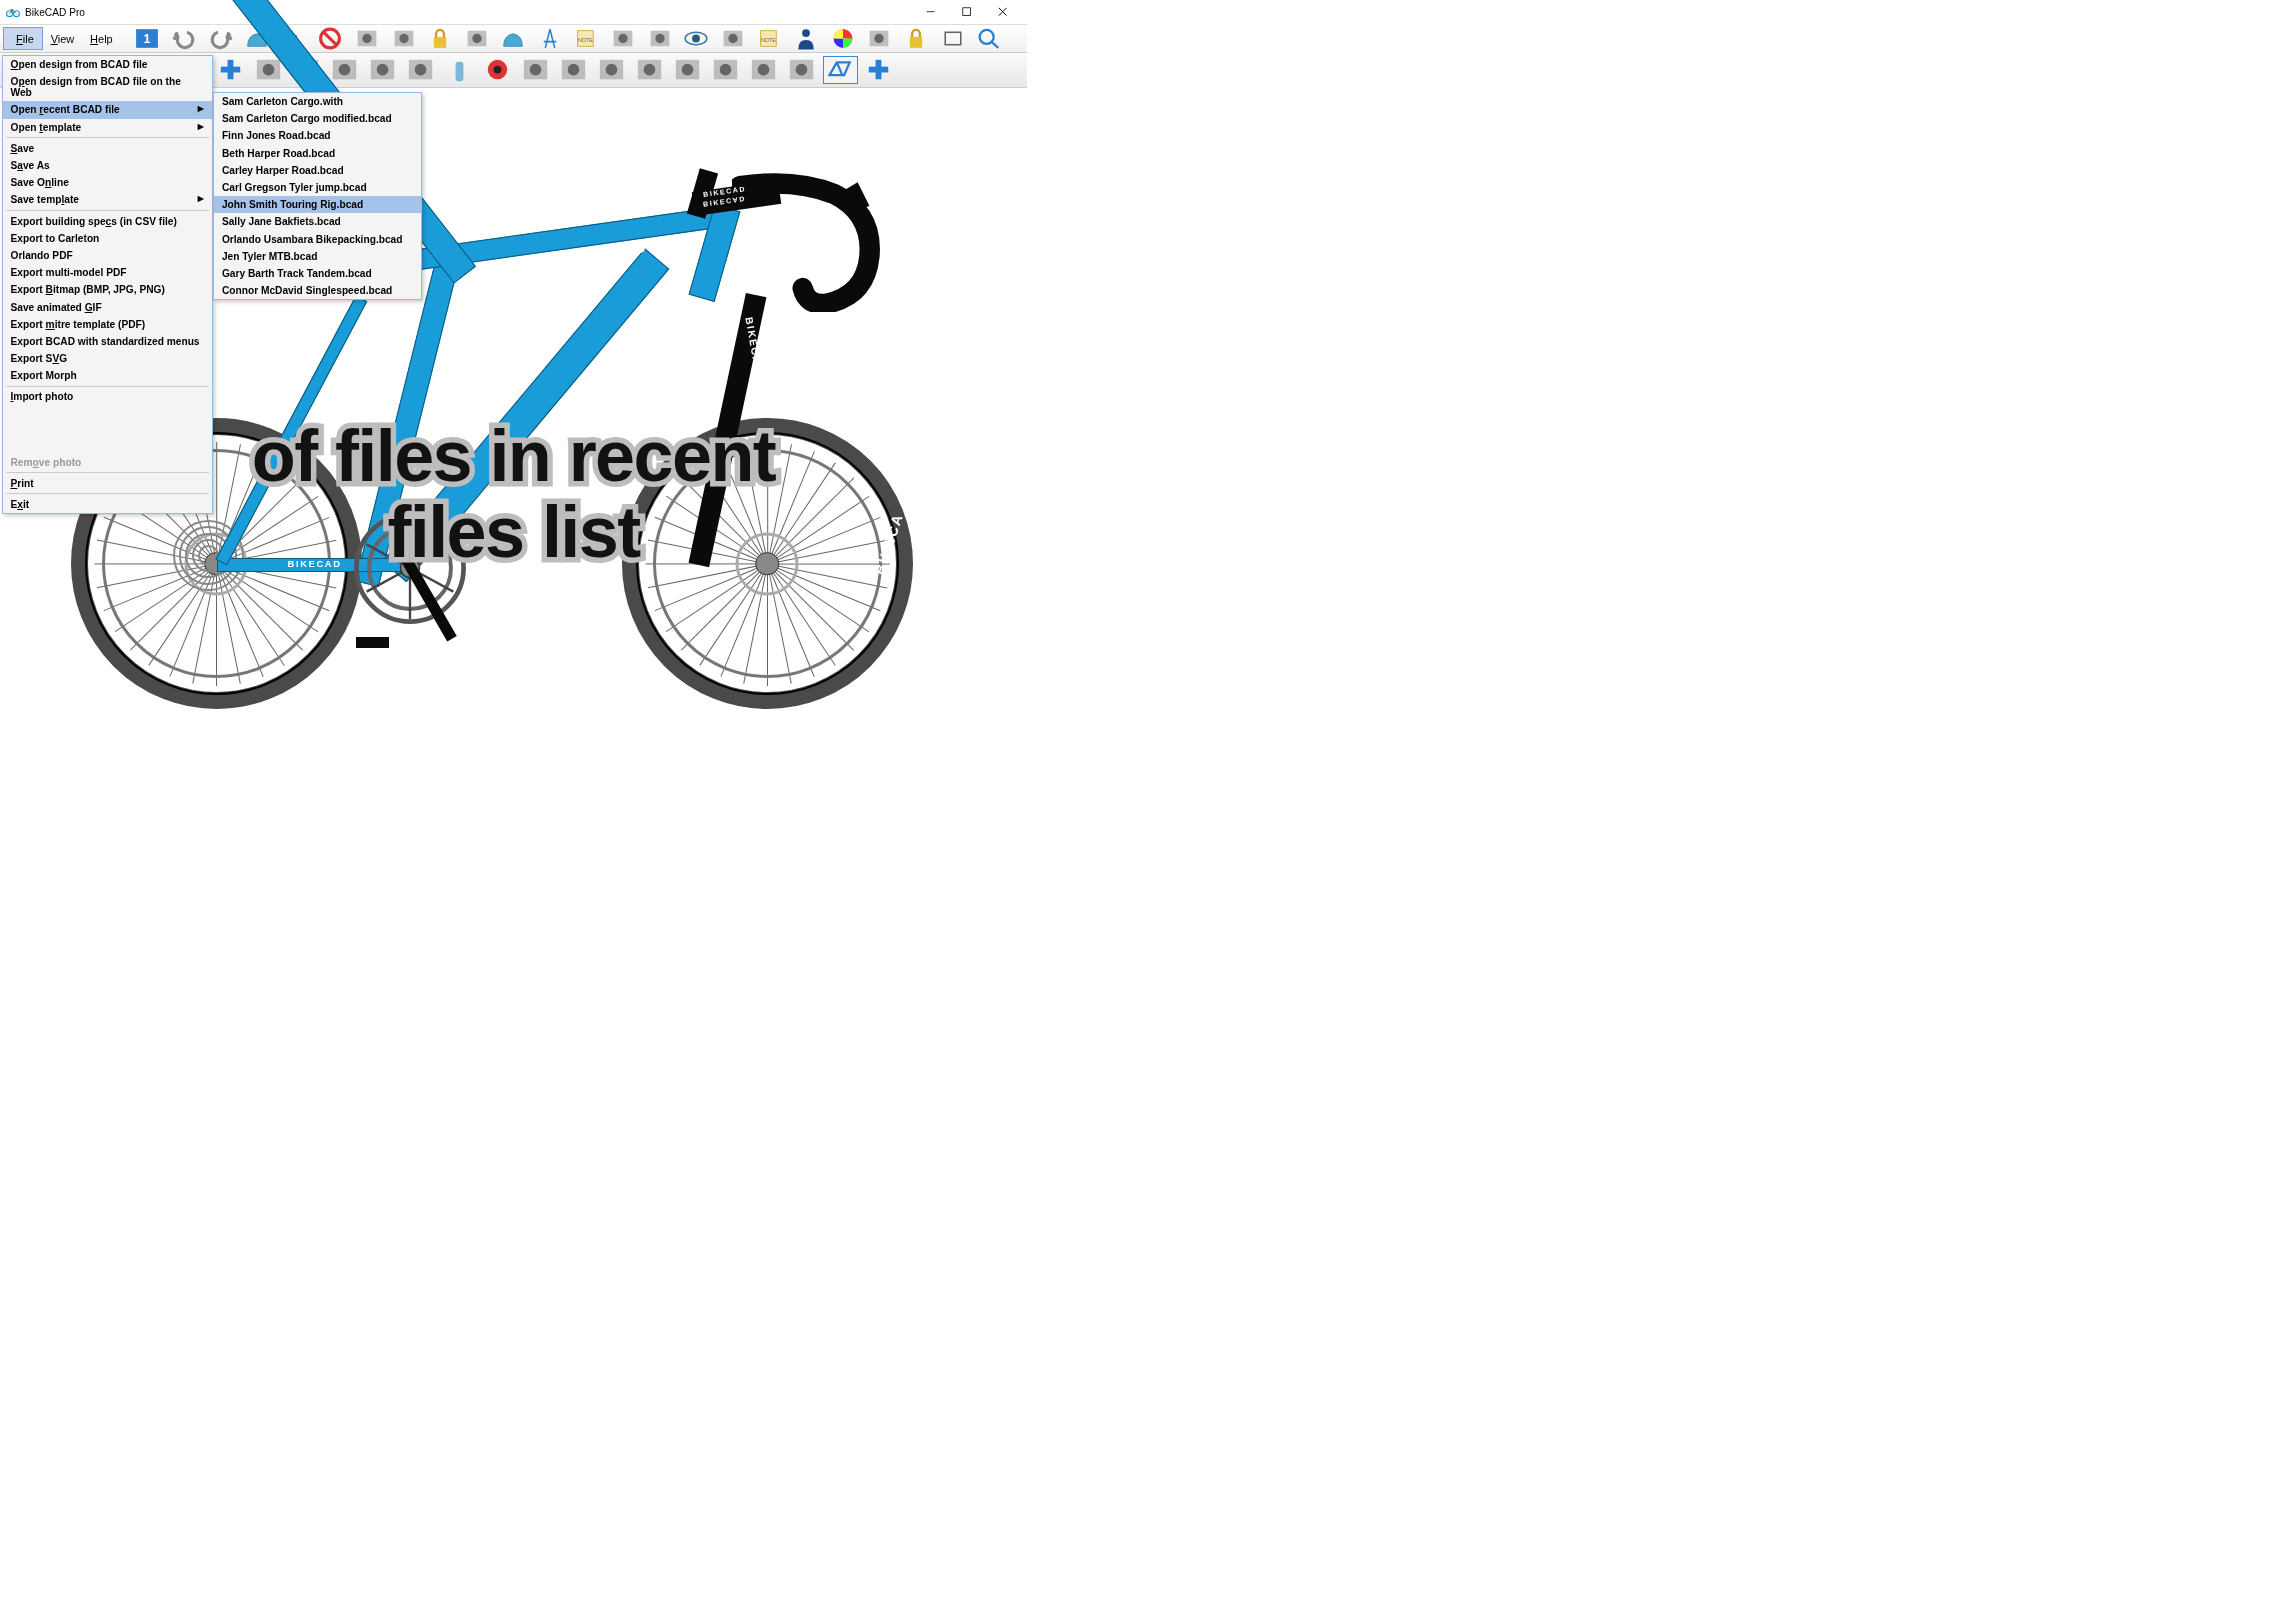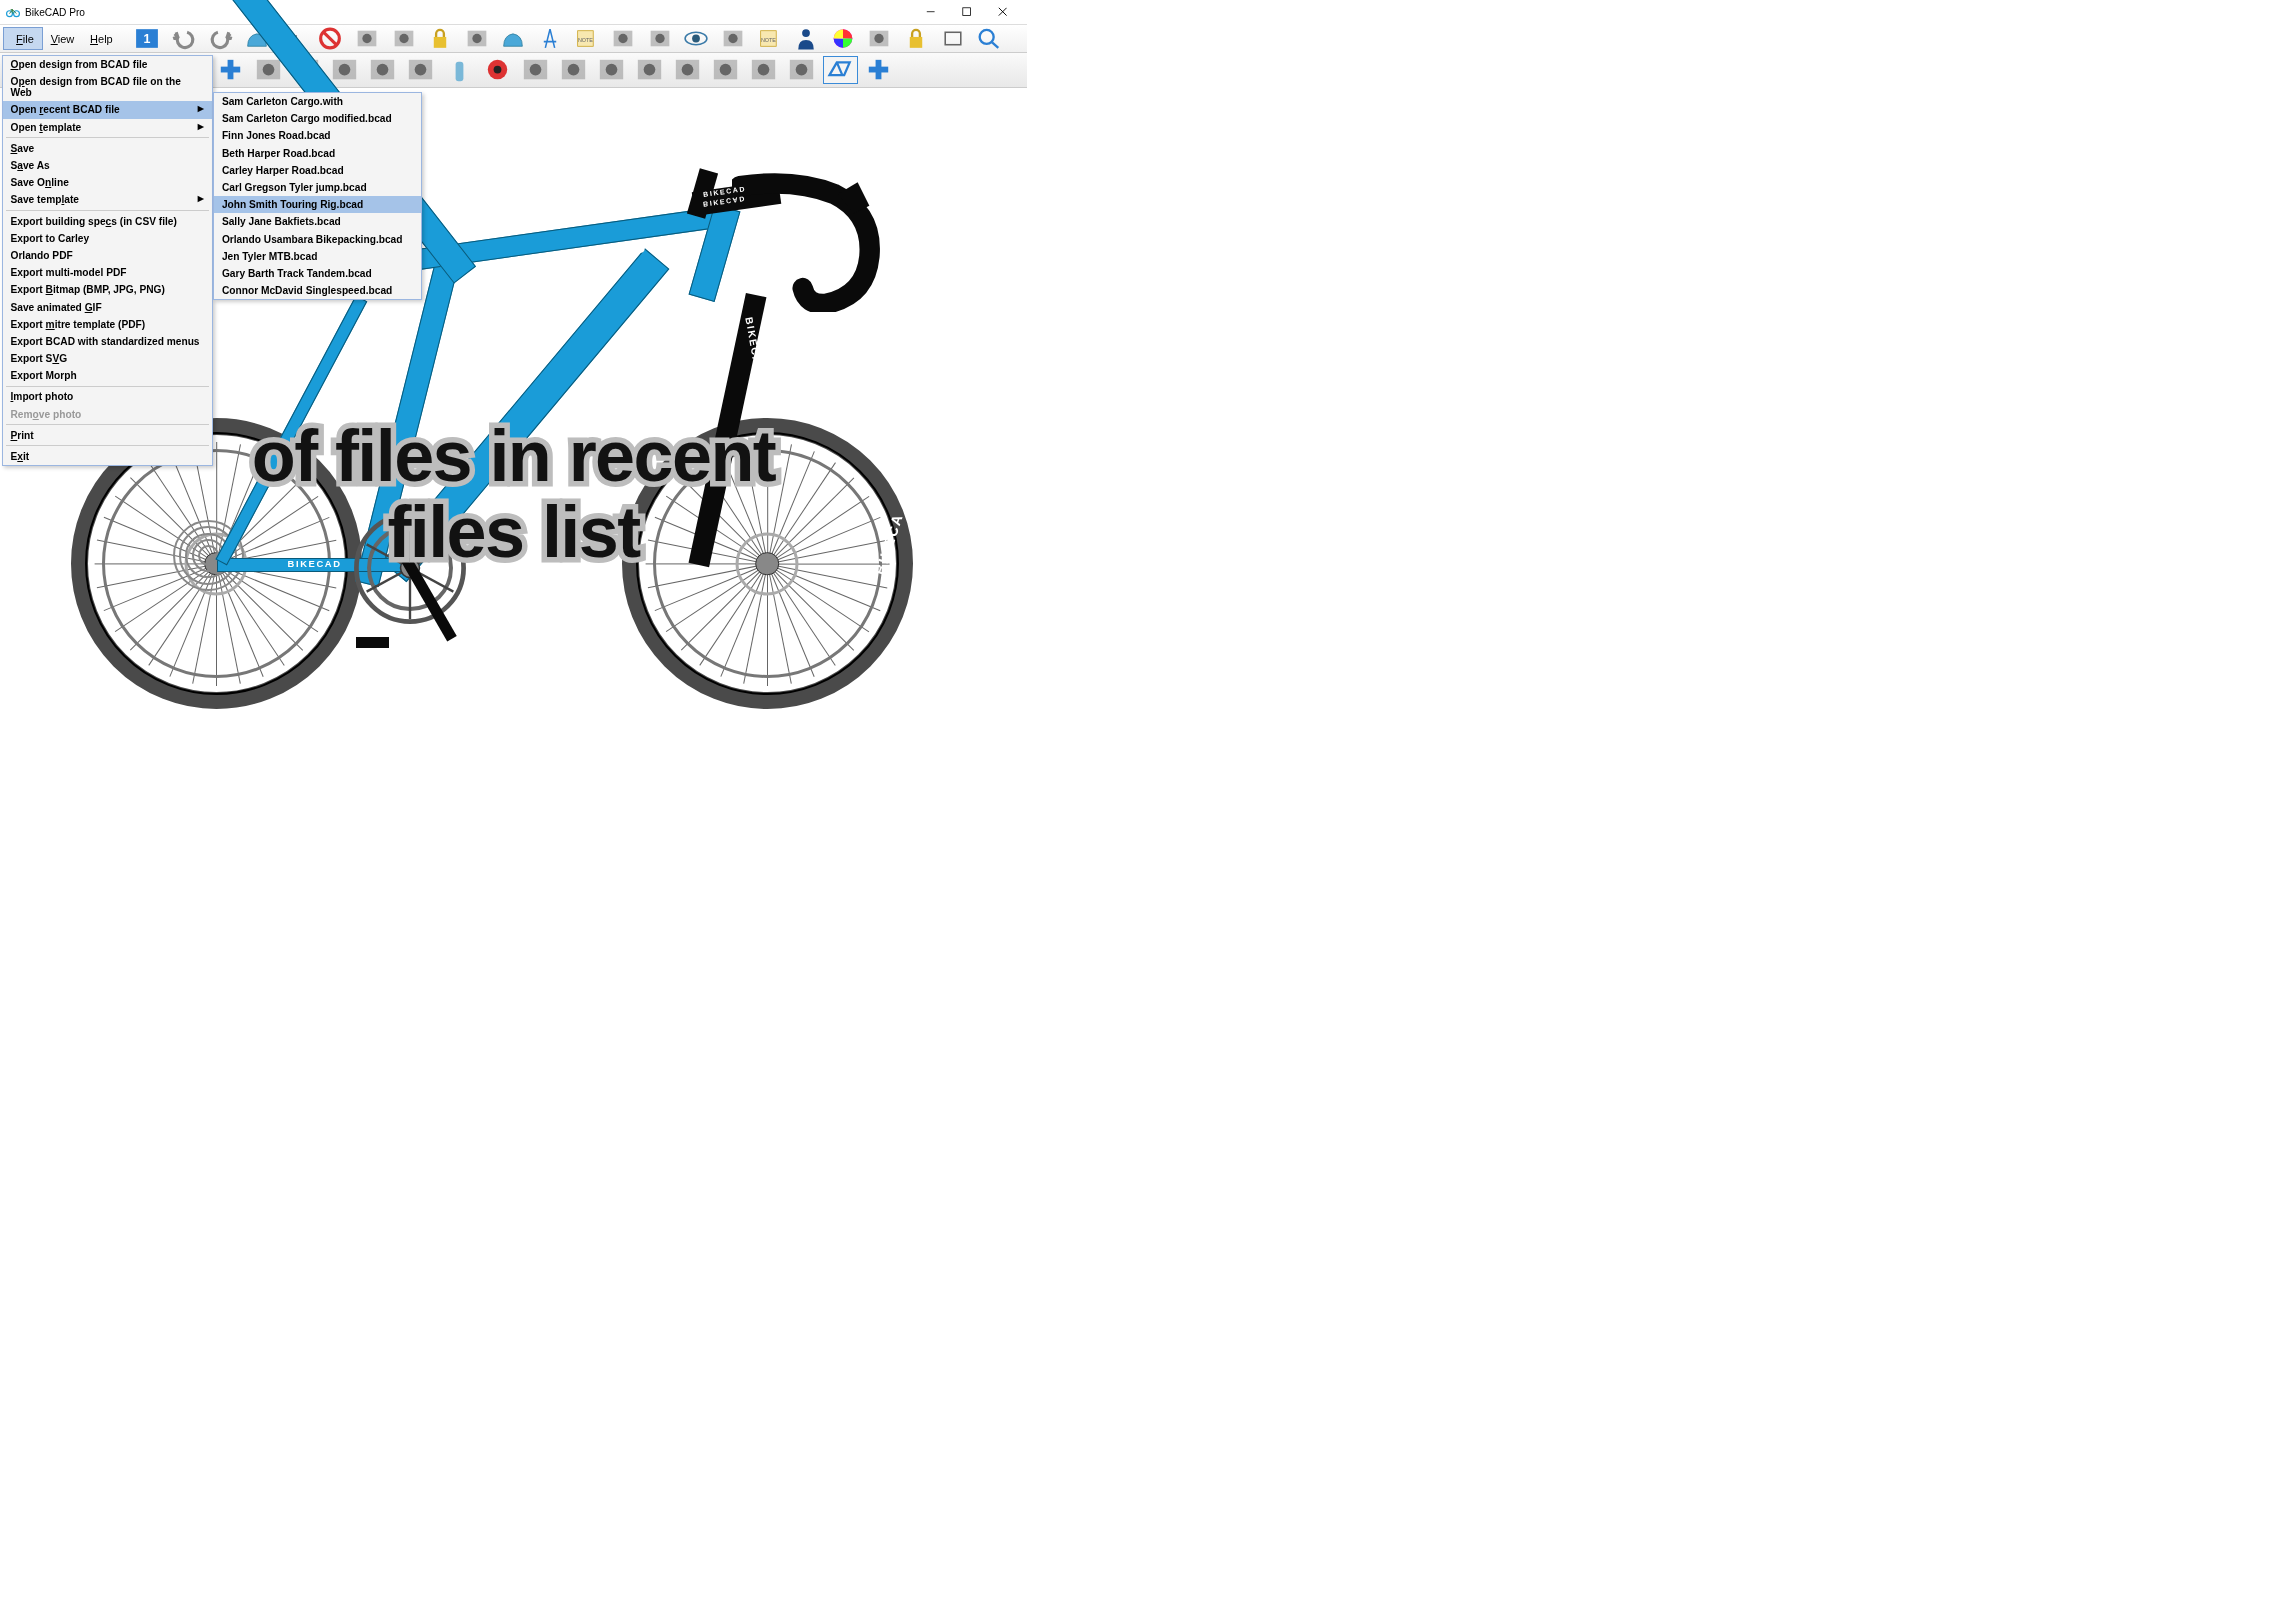--- a/index.html
+++ b/index.html
@@ -19,21 +19,21 @@
 .menubar .tool-icons .ti { width: 35px; height: 28px; display: flex; align-items: center; justify-content: center; border: 0.8px solid transparent; }
 .menubar .tool-icons .ti svg { width: 28px; height: 25px; }
 
 .toolbar2 { height: 35px; background: linear-gradient(#fafafa, #e8e8e8); display: flex; align-items: center; padding-left: 213px; gap: 3.1px; border-bottom: 0.8px solid #ccc; }
 .toolbar2 .ti { width: 35px; height: 28px; display: flex; align-items: center; justify-content: center; }
 .toolbar2 .ti.active { border: 1.6px solid #3a8bd8; background: #f4f4f4; }
 
 .dropdown { position: absolute; left: 1.6px; top: 55px; width: 211px; background: #f4f4f4; border: 0.8px solid #9bb6e0; box-shadow: 1.6px 1.6px 3.9px rgba(0,0,0,0.2); z-index: 100; }
 .dropdown .dd-item { padding: 3.1px 7.9px; font-size: 10.2px; font-weight: bold; display: flex; align-items: flex-start; justify-content: space-between; cursor: pointer; }
 .dropdown .dd-item.highlighted { background: #a5c3e8; }
-.dropdown .dd-item.disabled { color: #999; }
+.dropdown .dd-item.disabled { color: #999; margin-top: 48px; }
 .dropdown .dd-sep { height: 0.8px; background: #ccc; margin: 1.6px 3.1px; }
 .dropdown .dd-item .ul { text-decoration: underline; }
 .dropdown .arrow { font-size: 7.9px; }
 
 .submenu { position: absolute; left: 213px; top: 92px; width: 209px; background: #f4f4f4; border: 0.8px solid #9bb6e0; box-shadow: 1.6px 1.6px 3.9px rgba(0,0,0,0.2); z-index: 101; }
 .submenu .sm-item { padding: 3.1px 7.9px; font-size: 10.2px; font-weight: bold; cursor: pointer; }
 .submenu .sm-item.highlighted { background: #a5c3e8; }
 
 .canvas-area { position: absolute; top: 88px; left: 0; right: 0; bottom: 0; background: #fff; }
 
@@ -385,21 +385,21 @@
     </div>
     <div class="dd-item">
       <span>Save temp<span class="ul">l</span>ate</span>
       <span class="arrow">▶</span>
     </div>
     <div class="dd-sep"></div>
     <div class="dd-item">
       <span>Export building spe<span class="ul">c</span>s (in CSV file)</span>
     </div>
     <div class="dd-item">
-      <span>Export to Carley</span>
+      <span>Export to Carleton</span>
     </div>
     <div class="dd-item">
       <span>Orlando PDF</span>
     </div>
     <div class="dd-item">
       <span>Export multi-model PDF</span>
     </div>
     <div class="dd-item">
       <span>Export <span class="ul">B</span>itmap (BMP, JPG, PNG)</span>
     </div>

